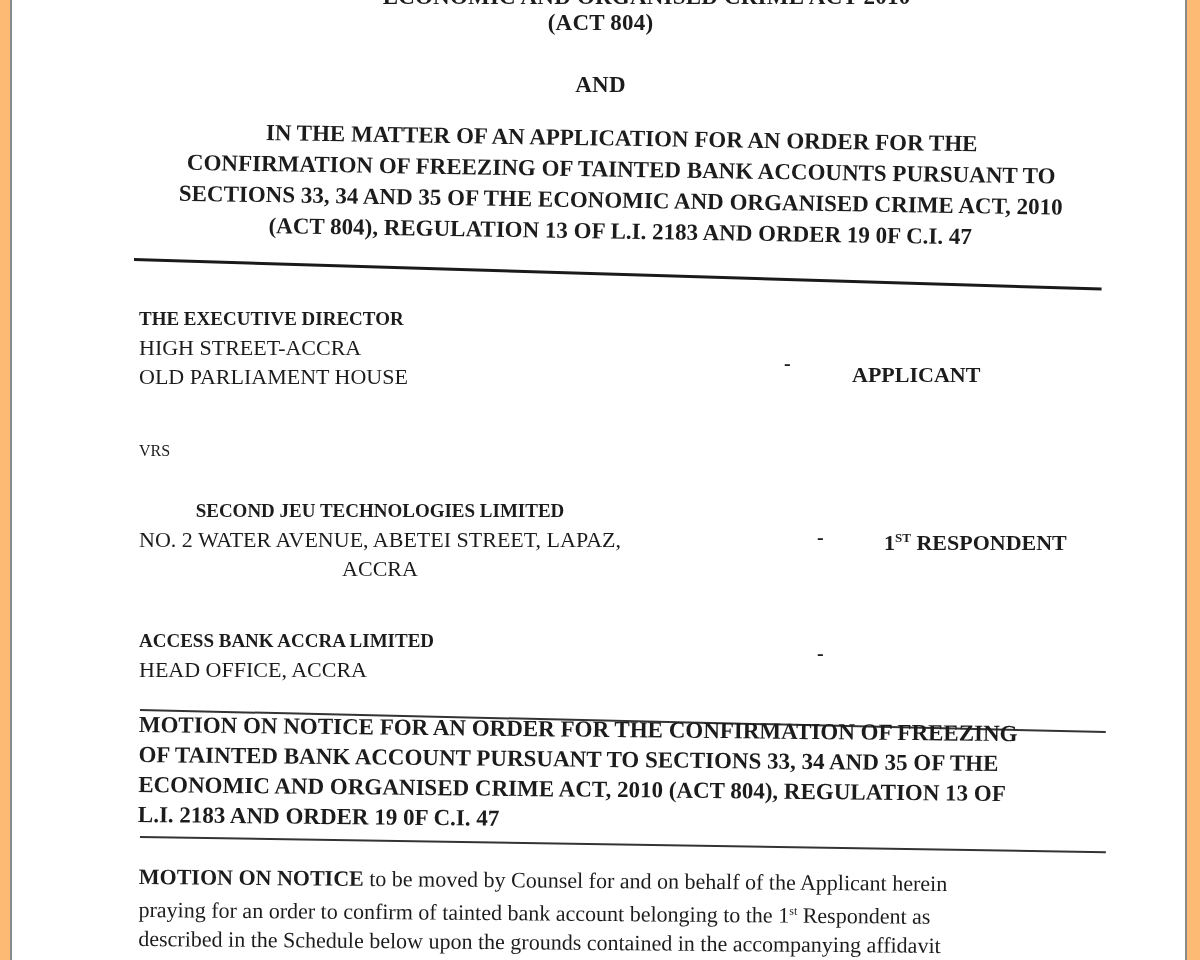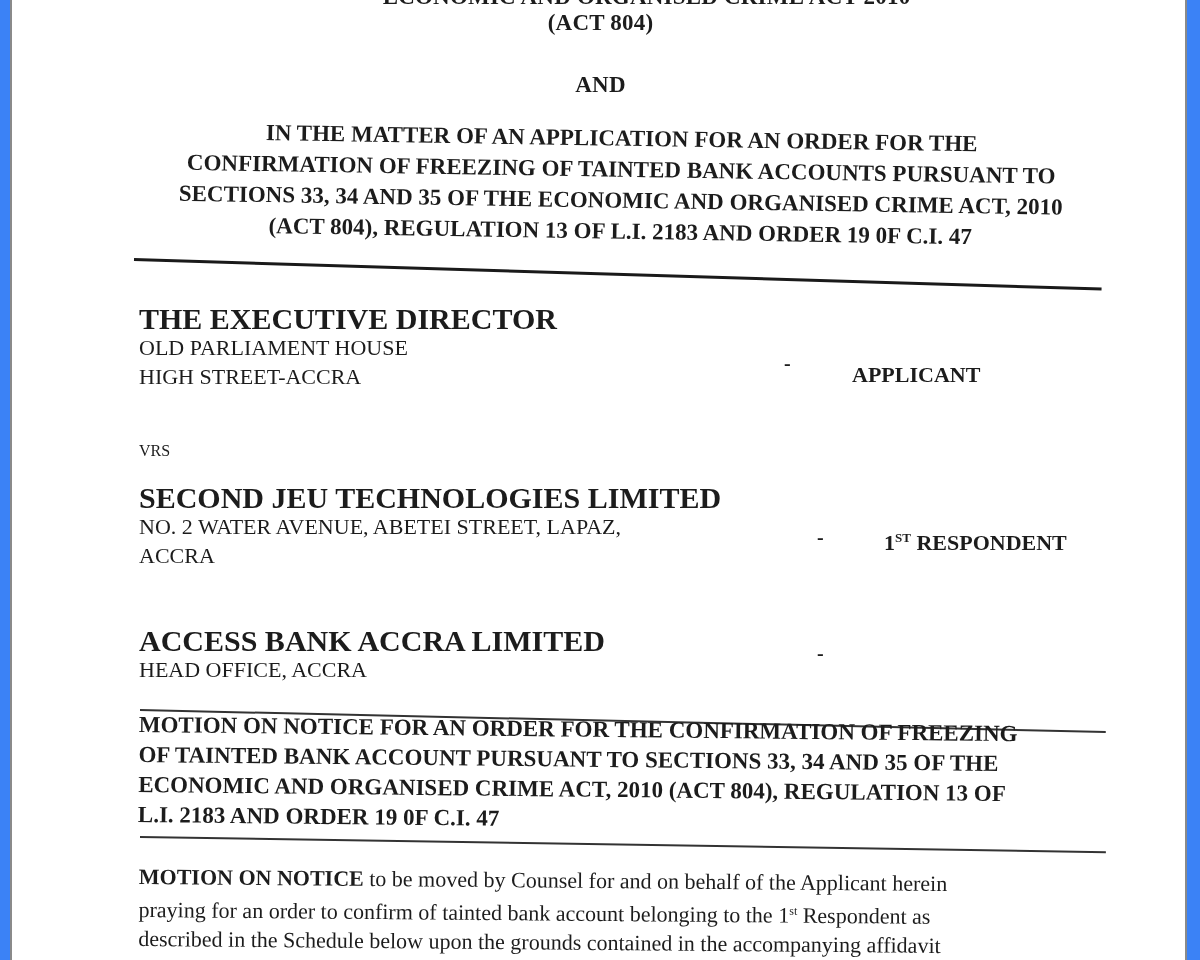--- a/index.html
+++ b/index.html
@@ -8,21 +8,21 @@
       width: 1200px;
       height: 960px;
       overflow: hidden;
       background: #eeeef0;
     }
     .viewer {
       position: relative;
       width: 1200px;
       height: 960px;
       overflow: hidden;
-      background: #3b82f6;
+      background: #fdba74;
     }
     .page {
       position: absolute;
       left: 10px;
       top: -10px;
       width: 1177px;
       height: 990px;
       background: #ffffff;
       border-left: 2px solid #8a8a8a;
       border-right: 2px solid #8a8a8a;
@@ -66,21 +66,21 @@
       transform-origin: left center;
     }
     .rule.thin { height: 2px; background: #333; }
     .party {
       position: absolute;
       left: 127px;
       font-size: 22px;
       line-height: 29px;
       white-space: nowrap;
     }
-    .party .name { font-weight: bold; font-size: 30px; }
+    .party .name { font-weight: bold; font-size: 19px; }
     .party .addr { font-weight: normal; }
     .role {
       position: absolute;
       font-weight: bold;
       font-size: 22px;
       white-space: nowrap;
     }
     .dash {
       position: absolute;
       font-size: 20px;
@@ -137,29 +137,29 @@
         <div>IN THE MATTER OF AN APPLICATION FOR AN ORDER FOR THE</div>
         <div>CONFIRMATION OF FREEZING OF TAINTED BANK ACCOUNTS PURSUANT TO</div>
         <div>SECTIONS 33, 34 AND 35 OF THE ECONOMIC AND ORGANISED CRIME ACT, 2010</div>
         <div>(ACT 804), REGULATION 13 OF L.I. 2183 AND ORDER 19 0F C.I. 47</div>
       </div>
 
       <div class="rule" style="left:122px; top:268px; width:968px; transform:rotate(1.75deg);"></div>
 
       <div class="party" style="top:314px;">
         <div class="name">THE EXECUTIVE DIRECTOR</div>
+        <div class="addr">HIGH STREET-ACCRA</div>
         <div class="addr">OLD PARLIAMENT HOUSE</div>
-        <div class="addr">HIGH STREET-ACCRA</div>
       </div>
       <span class="dash" style="left:772px; top:362px;">-</span>
       <span class="role" style="left:840px; top:364px;margin-top:8px;">APPLICANT</span>
 
       <div class="vrs">VRS</div>
 
-      <div class="party" style="top:493px;">
+      <div class="party" style="top:506px;text-align:center;">
         <div class="name">SECOND  JEU TECHNOLOGIES LIMITED</div>
         <div class="addr">NO. 2 WATER AVENUE, ABETEI STREET, LAPAZ,</div>
         <div class="addr">ACCRA</div>
       </div>
       <span class="dash" style="left:805px; top:536px;">-</span>
       <span class="role" style="left:872px; top:540px;"><span>1</span><sup>ST</sup><span> RESPONDENT</span></span>
 
       <div class="party" style="top:636px;">
         <div class="name">ACCESS BANK ACCRA LIMITED</div>
         <div class="addr">HEAD OFFICE, ACCRA</div>

